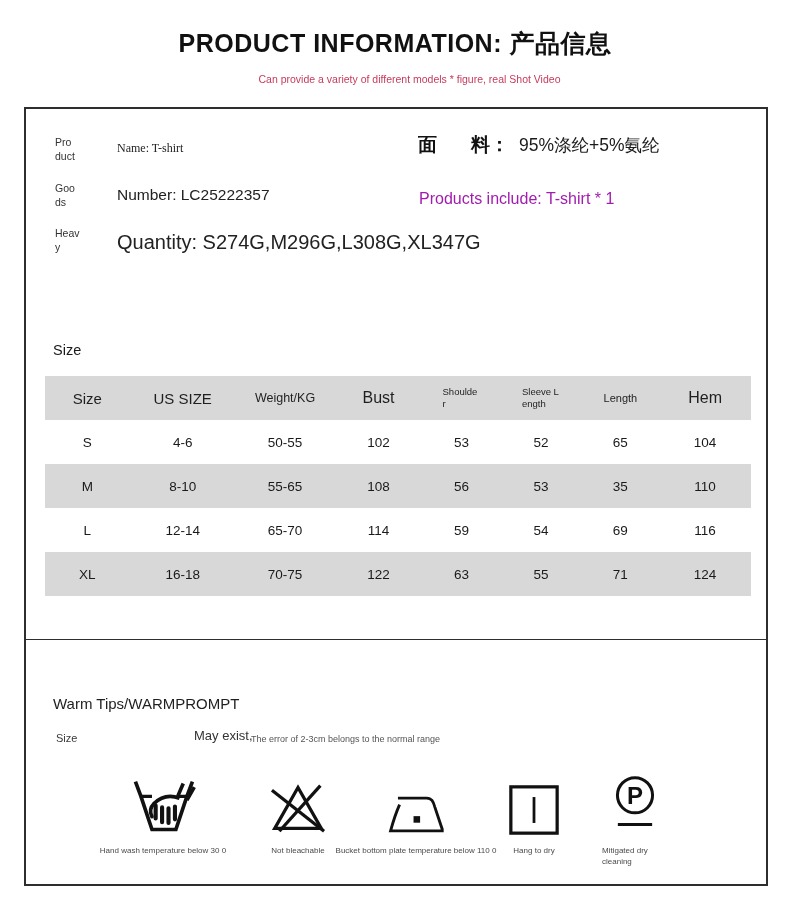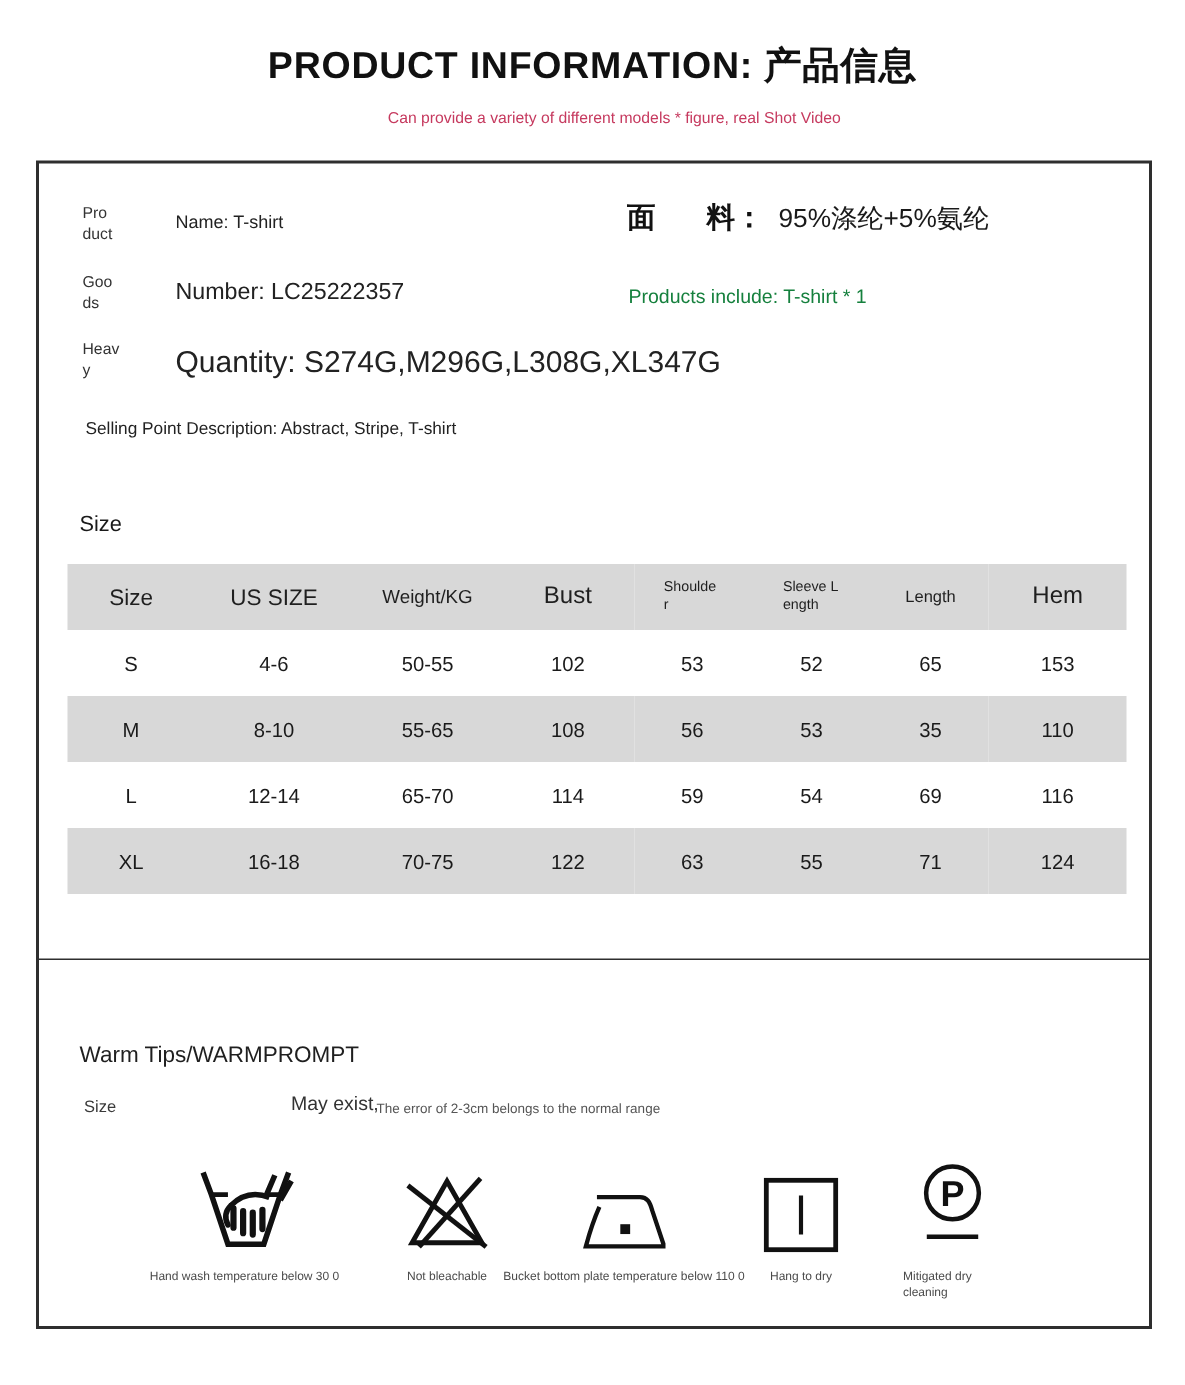--- a/index.html
+++ b/index.html
@@ -14,30 +14,30 @@
 
   .main-box { position:absolute; left:24px; top:107px; width:744px; height:779px;
               border:2px solid #2e2e2e; }
 
   .wrap-label { position:absolute; font-size:10.5px; line-height:1.35; color:#333;
                 white-space:pre-line; }
   .lbl-product { left:29px; top:26px; }
   .lbl-goods   { left:29px; top:72px; }
   .lbl-heavy   { left:29px; top:117px; }
 
-  .name-line    { position:absolute; left:91px; top:32px; font-size:12px; color:#222; }
+  .name-line    { position:absolute; left:91px; top:32px; font-size:12px; color:#222;font-family:Liberation Serif, serif; }
   .number-line  { position:absolute; left:91px; top:77px; font-size:15.5px; color:#222; }
   .quantity-line{ position:absolute; left:91px; top:122px; font-size:20px; color:#222; }
   .selling-line { position:absolute; left:31px; top:171px; font-size:11.5px; color:#222; }
 
   .fabric-line { position:absolute; left:392px; top:23px; display:flex; align-items:baseline; }
   .fabric-line .cn1 { font-size:19px; font-weight:700; color:#111; }
   .fabric-line .cn2 { font-size:19px; font-weight:700; color:#111; margin-left:34px; }
   .fabric-line .val { font-size:17.5px; color:#1a1a1a; margin-left:10px; }
-  .include-line { position:absolute; left:393px; top:81px; font-size:13px; color:#15803d; }
+  .include-line { position:absolute; left:393px; top:81px; font-size:16px; color:#a21caf; }
 
   .size-heading { position:absolute; left:27px; top:233px; font-size:14.5px; color:#1a1a1a; }
 
   .size-table { position:absolute; left:19px; top:267px; width:706px;
                 border-collapse:collapse; table-layout:fixed; }
   .size-table th, .size-table td { height:44px; text-align:center; vertical-align:middle;
                 font-weight:400; padding:0; }
   .size-table thead th { background:#d8d8d8; }
   .size-table tbody tr:nth-child(even) td { background:#d8d8d8; }
   .size-table td { font-size:13.5px; color:#1a1a1a; }
@@ -91,21 +91,20 @@
 
     <div class="wrap-label lbl-goods">Goo
 ds</div>
     <div class="number-line">Number: LC25222357</div>
     <div class="include-line">Products include: T-shirt * 1</div>
 
     <div class="wrap-label lbl-heavy">Heav
 y</div>
     <div class="quantity-line">Quantity: S274G,M296G,L308G,XL347G</div>
 
-    <div class="selling-line">Selling Point Description: Abstract, Stripe, T-shirt</div>
 
     <div class="size-heading">Size</div>
 
     <table class="size-table">
       <colgroup>
         <col style="width:12%">
           <col style="width:15%">
           <col style="width:14%">
           <col style="width:12.5%">
         <col style="width:11%">
@@ -127,21 +126,21 @@
       </thead>
       <tbody>
         <tr>
           <td>S</td>
           <td>4-6</td>
           <td>50-55</td>
           <td>102</td>
           <td>53</td>
           <td>52</td>
           <td>65</td>
-          <td>153</td>
+          <td>104</td>
         </tr>
         <tr>
           <td>M</td>
           <td>8-10</td>
           <td>55-65</td>
           <td>108</td>
           <td>56</td>
           <td>53</td>
           <td>35</td>
           <td>110</td>

